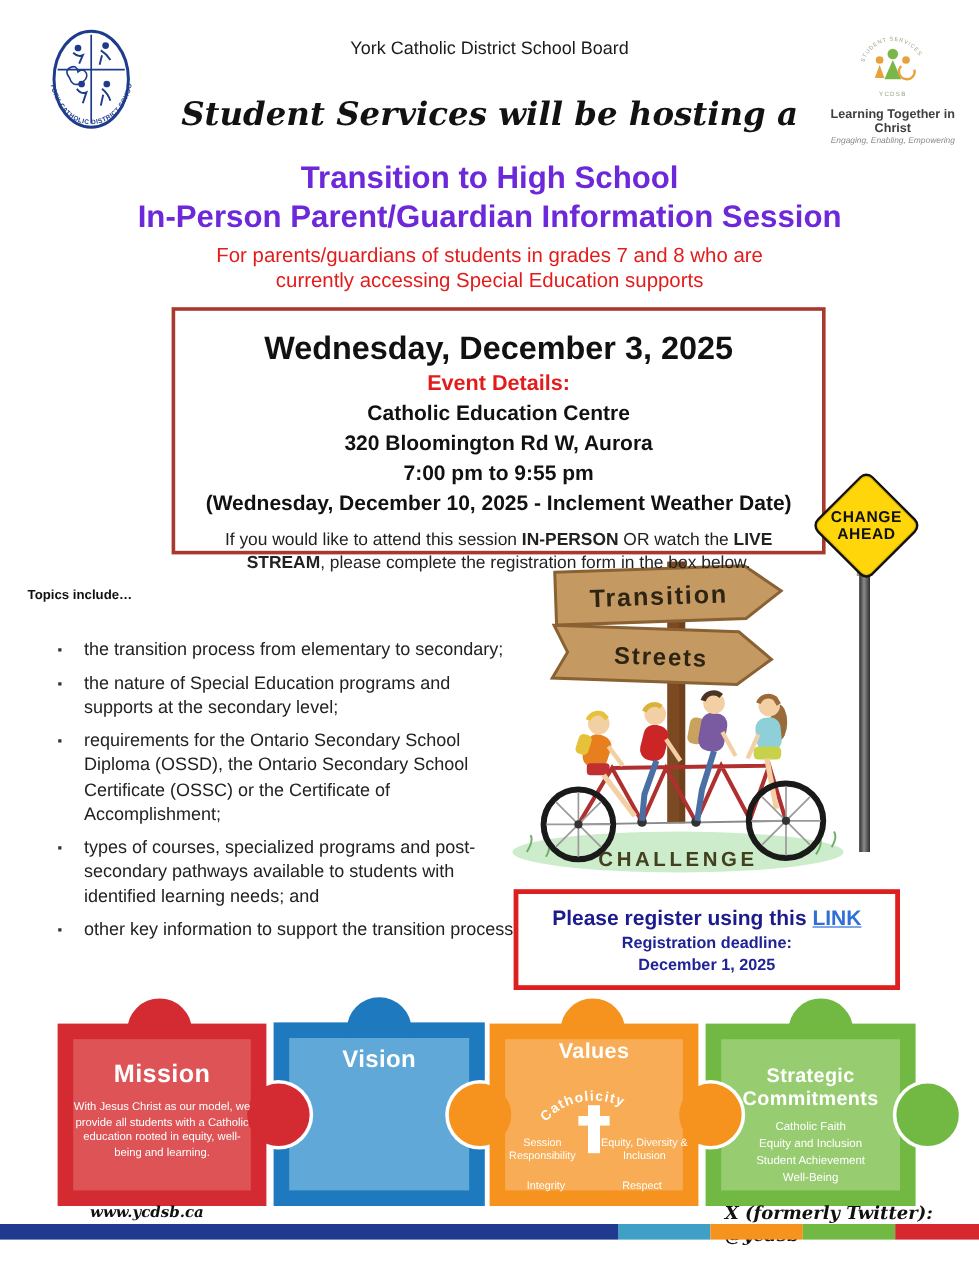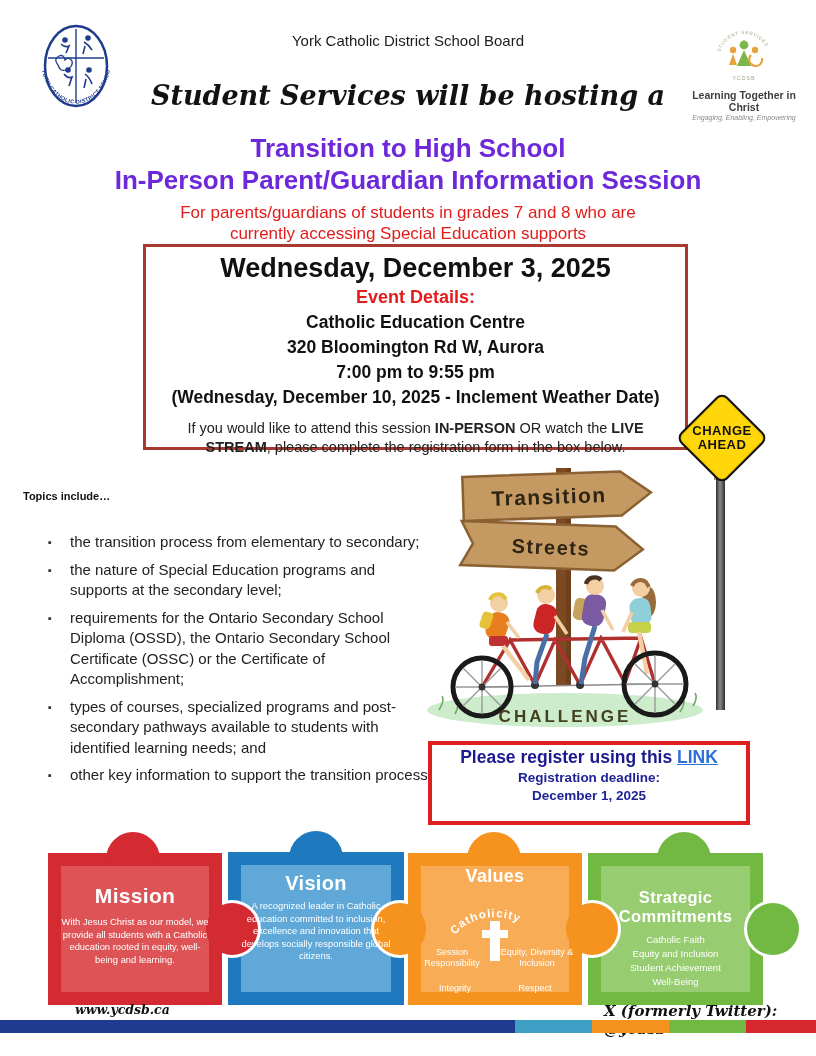--- a/index.html
+++ b/index.html
@@ -19,22 +19,22 @@
       font-family:"DejaVu Serif", serif; font-style:italic; font-weight:bold;
       font-size:27px; color:#121212; }
 
   
   .title-block { top:132px; left:0; width:816px; text-align:center; }
   .title-line { font-size:26px; font-weight:bold; color:#6d28d9; line-height:32px; }
   .subtitle-line { font-size:17px; font-weight:normal; color:#e31b1b; line-height:21px; }
   .subtitle-line.first { margin-top:6px; }
 
   
-  .event-box { top:244px; left:143px; width:545px; height:206px;
-      border:3px solid #a8392e; background:#ffffff; text-align:center; z-index:1; padding-top:5px; }
+  .event-box { top:256px; left:143px; width:545px; height:206px;
+      border:3px solid #a8392e; background:#ffffff; text-align:center; z-index:1; padding-top:15px; }
   .event-date { font-size:27px; font-weight:bold; color:#111; line-height:32px; }
   .event-details-label { font-size:18px; font-weight:bold; color:#e31b1b; line-height:26px; }
   .event-line { font-size:17.5px; font-weight:bold; color:#111; line-height:25px; }
   .event-note { font-size:14.5px; color:#222; line-height:19px; margin:9px auto 0; width:500px; }
 
   
   .sign-wrap { top:388px; left:672px; width:100px; height:100px; z-index:3; }
   .sign-diamond { position:absolute; left:17px; top:17px; width:66px; height:66px;
       background:#ffd60a; border:2.5px solid #111; border-radius:8px; transform:rotate(45deg);
       box-shadow:inset 0 0 0 1px #e7b900; }
@@ -49,21 +49,21 @@
   
   .topics-heading { top:490px; left:23px; font-size:11px; font-weight:bold; color:#111; }
   .topics-list { top:532px; left:48px; width:388px; list-style:none; }
   .topics-list li { position:relative; padding-left:22px; font-size:15px; line-height:20.5px;
       color:#222; margin-bottom:7px; }
   .topics-list li::before { content:"▪"; position:absolute; left:0; top:0;
       font-size:11px; color:#333; }
 
   
   .reg-box { top:741px; left:428px; width:322px; height:84px; border:4px solid #dd1f1f;
-      background:#fff; text-align:center; z-index:1; }
+      background:#fff; text-align:center; padding-top:8px; z-index:1; }
   .reg-line1 { font-size:17.5px; font-weight:bold; color:#1b1b8f; line-height:24px; }
   .reg-link { color:#2e6fd8; text-decoration:underline; }
   .reg-line2, .reg-line3 { font-size:13.5px; font-weight:bold; color:#1f2396; line-height:18px; }
 
   
   .pz-text { position:absolute; text-align:center; color:#ffffff; }
   .pz-title { font-weight:bold; letter-spacing:.3px; }
   .mission-box { left:61px; top:884px; width:148px; }
   .mission-box .pz-title { font-size:21px; margin-bottom:8px; }
   .vision-box { left:241px; top:872px; width:150px; }
@@ -287,21 +287,20 @@
     <circle cx="773" cy="109" r="26" fill="#72b944"></circle>
   </svg>
 </div>
 
 <div class="pz-text mission-box">
   <div class="pz-title">Mission</div>
   <div class="pz-body">With Jesus Christ as our model, we provide all students with a Catholic education rooted in equity, well-being and learning.</div>
 </div>
 <div class="pz-text vision-box">
   <div class="pz-title">Vision</div>
-  <div class="pz-body">A recognized leader in Catholic education committed to inclusion, excellence and innovation that develops socially responsible global citizens.</div>
 </div>
 <div class="pz-text values-box">
   <div class="pz-title">Values</div>
   <div class="values-inner">
     <svg width="148" height="34" style="position:absolute;left:0;top:16px;">
       <path id="cath-arc" d="M 34,32 A 48,40 0 0 1 114,32" fill="none"></path>
       <text font-size="11.5" font-weight="bold" fill="#ffffff" letter-spacing="1">
         <textPath href="#cath-arc">Catholicity</textPath>
       </text>
     </svg>

